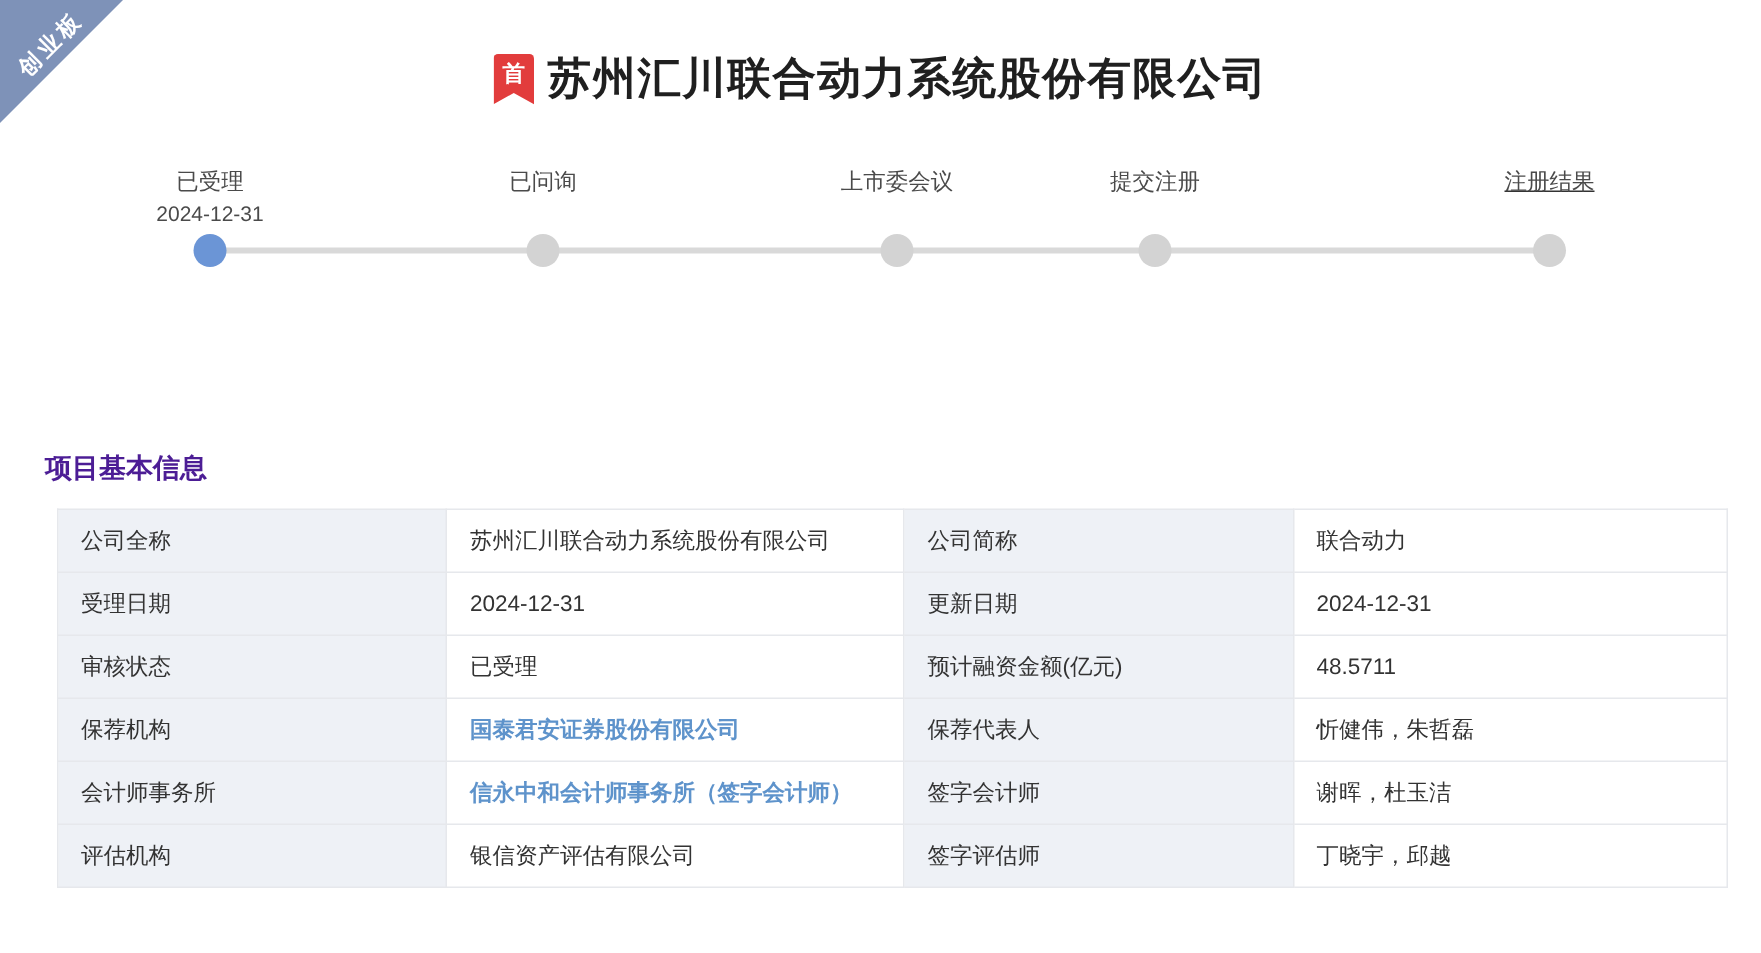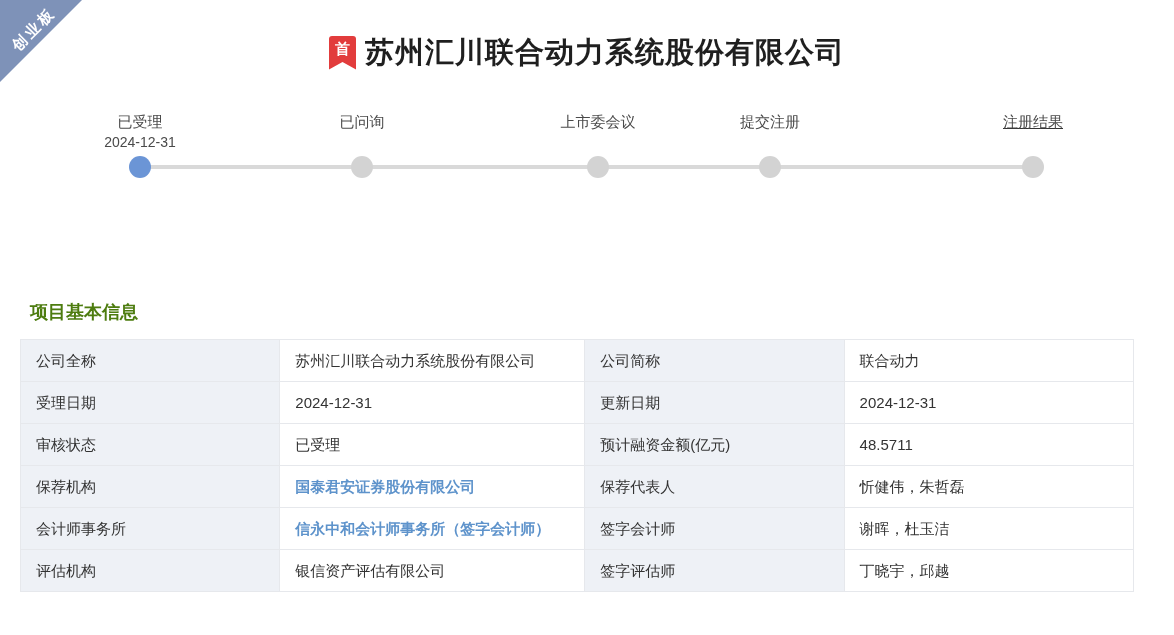--- a/index.html
+++ b/index.html
@@ -109,27 +109,27 @@
   .s2 { left: 332px; }
   .s3 { left: 568px; }
   .s4 { left: 740px; }
   .s5 { left: 1003px; text-decoration: underline; }
 
   
   .section-title {
     margin: 68px 30px 15px 30px;
     font-size: 18px;
     font-weight: bold;
-    color: #4d7c0f;
+    color: #4c1d95;
   }
 
   
   .info-table {
     width: 1114px;
-    margin: 0 20px;
+    margin: 0 38px;
     border-collapse: collapse;
     table-layout: fixed;
     font-size: 15px;
   }
   .info-table td {
     border: 1px solid #e6e8ec;
     padding: 10px 15px;
     vertical-align: middle;
     line-height: 21px;
     color: #333;

